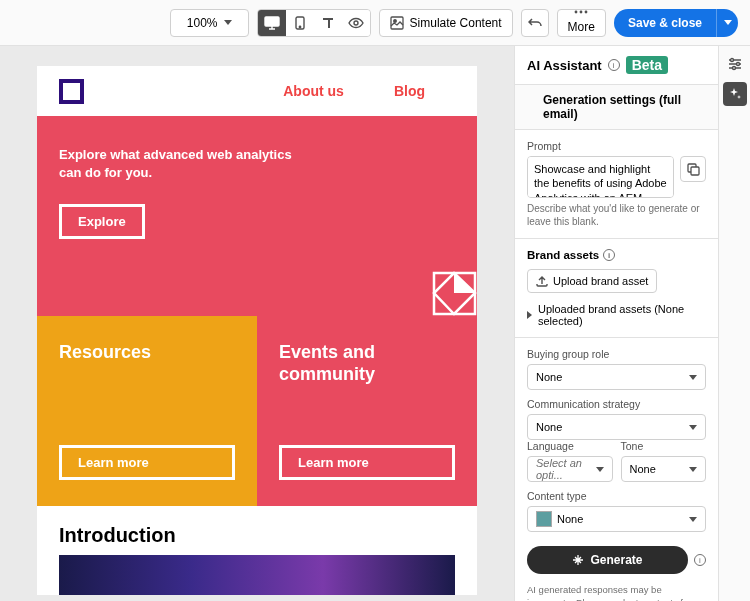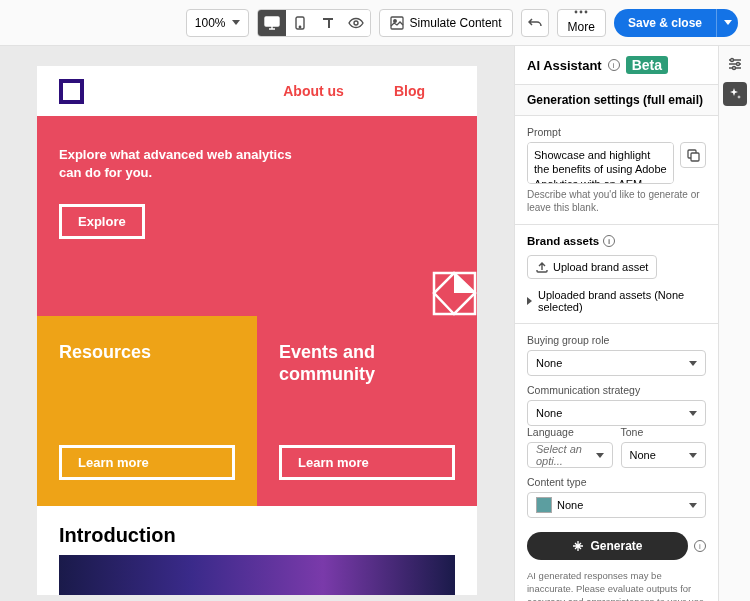--- a/index.html
+++ b/index.html
@@ -1,19 +1,19 @@
 <!DOCTYPE html>
 <html><head>
 <meta charset="utf-8">
 <style>
 * { box-sizing: border-box; margin: 0; padding: 0; }
 body { font-family: -apple-system, BlinkMacSystemFont, "Segoe UI", sans-serif; font-size: 12px; background: #fff; overflow: hidden; width: 750px; height: 601px; }
 .topbar { height: 46px; border-bottom: 1px solid #e1e1e1; display: flex; align-items: center; gap: 8px; padding: 0 12px; background: #fafafa; }
 .topbar .spacer { flex: 1; }
-.zoom-select { display: flex; align-items: center; border: 1px solid #d0d0d0; border-radius: 4px; height: 28px; padding: 0 8px; gap: 6px; background: #fff; cursor: pointer; }
+.zoom-select { display: flex; align-items: center; border: 1px solid #d0d0d0; border-radius: 4px; height: 28px; padding: 0 16px; gap: 6px; background: #fff; cursor: pointer; }
 .chev-down { width: 0; height: 0; border-left: 4px solid transparent; border-right: 4px solid transparent; border-top: 5px solid #505050; }
 .device-group { display: flex; border: 1px solid #d0d0d0; border-radius: 4px; overflow: hidden; height: 28px; }
 .device-btn { width: 28px; display: flex; align-items: center; justify-content: center; background: #fff; cursor: pointer; }
 .device-btn.active { background: #4b4b4b; }
 .device-btn.active svg { stroke: #fff; fill: #fff; }
 .sim-btn { display: flex; align-items: center; gap: 6px; border: 1px solid #d0d0d0; border-radius: 4px; height: 28px; padding: 0 10px; background: #fff; cursor: pointer; }
 .icon-btn { width: 28px; height: 28px; border: 1px solid #d0d0d0; border-radius: 4px; display: flex; align-items: center; justify-content: center; background: #fff; cursor: pointer; }
 .more-btn { display: flex; align-items: center; gap: 6px; border: 1px solid #d0d0d0; border-radius: 4px; height: 28px; padding: 0 10px; background: #fff; cursor: pointer; flex-direction: column; }
 .save-group { display: flex; }
 .save-btn { background: #1473e6; color: #fff; border: none; height: 28px; padding: 0 14px; border-radius: 14px 0 0 14px; font-size: 12px; font-weight: 600; cursor: pointer; }
@@ -40,21 +40,21 @@
 .col-b { background: #e84a5f; }
 .intro-area { padding: 18px 22px 8px; }
 .intro-area h2 { color: #000000; font-size: 20px; font-weight: 700; }
 .photo-strip { margin: 0 22px; height: 40px; background: linear-gradient(90deg, #1a1a4a, #3a2a8a, #7a3aaa, #1a1a4a); }
 
 .side-panel { width: 204px; border-left: 1px solid #e1e1e1; display: flex; flex-direction: column; background: #fff; font-size: 11px; }
 .panel-header { padding: 10px 12px; display: flex; align-items: center; gap: 6px; }
 .panel-header .title { font-size: 13px; font-weight: 700; }
 .beta-badge { background: #2d9d78; color: #fff; font-size: 14px; padding: 1px 6px; border-radius: 3px; font-weight: 600; }
 .info-icon { width: 12px; height: 12px; border: 1px solid #707070; border-radius: 50%; display: inline-flex; align-items: center; justify-content: center; font-size: 8px; color: #707070; }
-.section-header { border-top: 1px solid #e1e1e1; border-bottom: 1px solid #e1e1e1; padding: 8px 12px; font-size: 12px; font-weight: 700; background: #fafafa; }
+.section-header { border-top: 1px solid #e1e1e1; border-bottom: 1px solid #e1e1e1; padding: 8px 28px; font-size: 12px; font-weight: 700; background: #fafafa; }
 .panel-body { padding: 10px 12px; overflow: auto; flex: 1; }
 .field-label { font-size: 10.5px; color: #505050; margin-bottom: 4px; margin-top: 8px; }
 .field-label:first-child { margin-top: 0; }
 .prompt-row { display: flex; gap: 6px; }
 .prompt-ta { flex: 1; border: 1px solid #d0d0d0; border-radius: 4px; padding: 5px 6px; font-size: 11px; font-family: inherit; resize: none; height: 42px; line-height: 1.3; }
 .copy-btn { width: 26px; height: 26px; border: 1px solid #d0d0d0; border-radius: 4px; display: flex; align-items: center; justify-content: center; cursor: pointer; background: #fff; }
 .help-text { font-size: 10px; color: #707070; margin-top: 4px; line-height: 1.3; }
 .section-sep { border-top: 1px solid #e1e1e1; margin: 10px -12px; }
 .sub-header { font-size: 11.5px; font-weight: 700; display: flex; align-items: center; gap: 4px; }
 .upload-btn { margin-top: 8px; border: 1px solid #d0d0d0; border-radius: 4px; padding: 5px 8px; display: inline-flex; align-items: center; gap: 5px; font-size: 11px; cursor: pointer; background: #fff; }

